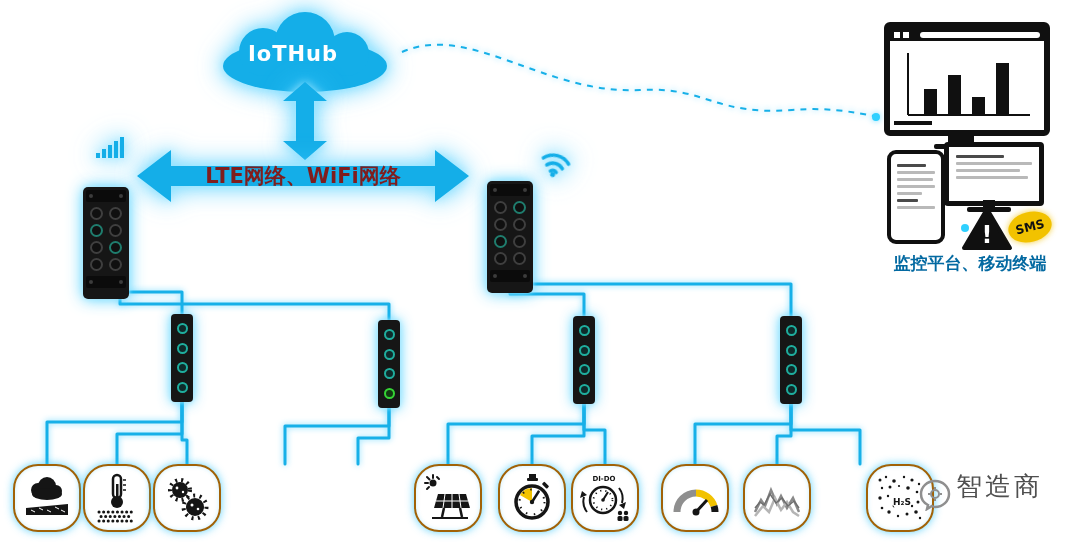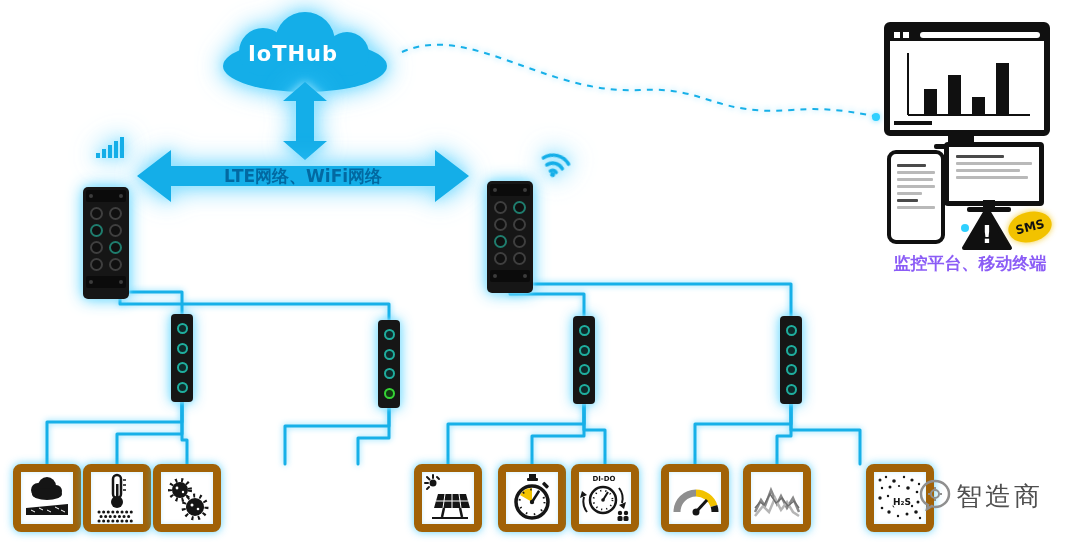--- a/index.html
+++ b/index.html
@@ -1,49 +1,49 @@
 <!DOCTYPE html>
 <html><head>
 <meta charset="utf-8">
 <style>
   html,body{margin:0;padding:0;background:#fff;font-family:"DejaVu Sans",sans-serif;}
   #canvas{position:relative;width:1080px;height:545px;background:#fff;overflow:hidden;}
   .abs{position:absolute;}
   .wires{position:absolute;left:0;top:0;z-index:2;filter:drop-shadow(0 0 3px rgba(70,205,255,.75));}
   .glow{filter:drop-shadow(0 0 5px #9ae6ff) drop-shadow(0 0 12px rgba(60,200,255,.8));}
   .cloud-label{z-index:5;display:flex;align-items:center;justify-content:center;color:#fff;font-weight:bold;font-size:21px;letter-spacing:1px;}
-  .arrow-label{z-index:5;display:flex;align-items:center;justify-content:center;color:#0369a1;font-weight:bold;font-size:17px;}
+  .arrow-label{z-index:5;display:flex;align-items:center;justify-content:center;color:#7f1d1d;font-weight:bold;font-size:21px;}
   .module{width:46px;height:112px;background:#161616;border-radius:5px;z-index:4;
     box-shadow:0 0 4px #aeeaff,0 0 16px rgba(40,200,255,.9);padding:2px 0;box-sizing:border-box;}
   .cap{height:12px;margin:1px 3px;background:#0b0b0b;border-radius:2px;display:flex;justify-content:space-between;align-items:center;padding:0 3px;}
   .screw{width:4px;height:4px;border-radius:50%;background:#3c3c3c;}
   .ports{display:grid;grid-template-columns:repeat(2,13px);gap:4px 6px;justify-content:center;padding:4px 0;}
   .port{width:13px;height:13px;border-radius:50%;background:#101010;border:2px solid #3f3f3f;box-sizing:border-box;}
   .port.t{border-color:#1f7d6e;}
   .distributor{width:22px;height:88px;background:#161616;border-radius:4px;z-index:4;
     box-shadow:0 0 4px #aeeaff,0 0 13px rgba(40,200,255,.85);
     display:flex;flex-direction:column;align-items:center;justify-content:space-evenly;}
   .dport{width:11px;height:11px;border-radius:50%;background:#0e2b2b;border:2px solid #1fae9e;box-sizing:border-box;}
   .dport.g{border-color:#35d435;background:#123a12;}
-  .sensor{width:68px;height:68px;background:#fff;border:8px solid #a16207;border-radius:8px;z-index:4;
+  .sensor{width:68px;height:68px;background:#fff;border:2px solid #a16207;border-radius:25px;z-index:4;
     box-shadow:0 0 8px rgba(40,195,250,.75),inset 0 0 4px rgba(40,195,250,.25);
     display:flex;align-items:center;justify-content:center;box-sizing:border-box;}
   .monitor{border:6px solid #101010;border-radius:6px;background:#fff;z-index:3;}
   .mon-topbar{height:13px;background:#101010;display:flex;align-items:center;gap:3px;padding:0 4px;}
   .mon-sq{width:6px;height:6px;background:#fff;}
   .mon-pill{height:6px;background:#fff;border-radius:3px;flex:1;margin-left:8px;}
   .phone{border:4px solid #101010;border-radius:9px;background:#fff;z-index:3;padding:6px 4px;box-sizing:content-box;}
   .txtline{height:3px;background:#b9b9b9;border-radius:1px;margin:4px 2px;}
   .txtline.dark{background:#4a4a4a;}
   .pc{border:5px solid #101010;border-radius:4px;background:#fff;z-index:3;padding:4px 5px;}
   .blk{background:#101010;z-index:3;}
   .sms{width:44px;height:30px;background:#f2c200;border-radius:50%;transform:rotate(-14deg);z-index:4;
     display:flex;align-items:center;justify-content:center;font-weight:bold;font-size:12px;color:#111;
     box-shadow:0 0 6px rgba(242,194,0,.8);}
-  .caption{font-weight:bold;font-size:17px;color:#8b5cf6;text-align:center;z-index:4;}
+  .caption{font-weight:bold;font-size:17px;color:#0369a1;text-align:center;z-index:4;}
   .logo-text{font-size:26px;color:#4f4f4f;letter-spacing:3px;z-index:4;}
 </style>
 </head>
 <body>
 
 <div id="canvas">
 
   <svg class="wires" width="1080" height="545">
     <g fill="none" stroke="#17b0e8" stroke-width="3" stroke-linecap="round" stroke-linejoin="round">
       <polyline points="108,274 108,292 182,292 182,316"></polyline>
@@ -389,15 +389,15 @@
   <svg class="abs" style="left:918px;top:479px;z-index:4" width="34" height="32">
     <path d="M17,2 C9,2 3,8 3,15 C3,20 6,24 10,26 L9,30 L14,27 C15,27.5 16,28 17,28 C25,28 31,22 31,15 C31,8 25,2 17,2 Z" fill="none" stroke="#8f8f8f" stroke-width="2.5"></path>
     <circle cx="17" cy="15" r="4" fill="none" stroke="#8f8f8f" stroke-width="2"></circle>
     <g stroke="#8f8f8f" stroke-width="2">
       <line x1="17" y1="8" x2="17" y2="10"></line>
         <line x1="17" y1="20" x2="17" y2="22"></line>
       <line x1="10" y1="15" x2="12" y2="15"></line>
         <line x1="22" y1="15" x2="24" y2="15"></line>
     </g>
   </svg>
-  <div class="logo-text abs" style="left:956px;top:479px">智造商</div>
+  <div class="logo-text abs" style="left:956px;top:469px">智造商</div>
 
 </div>
 
 </body></html>

